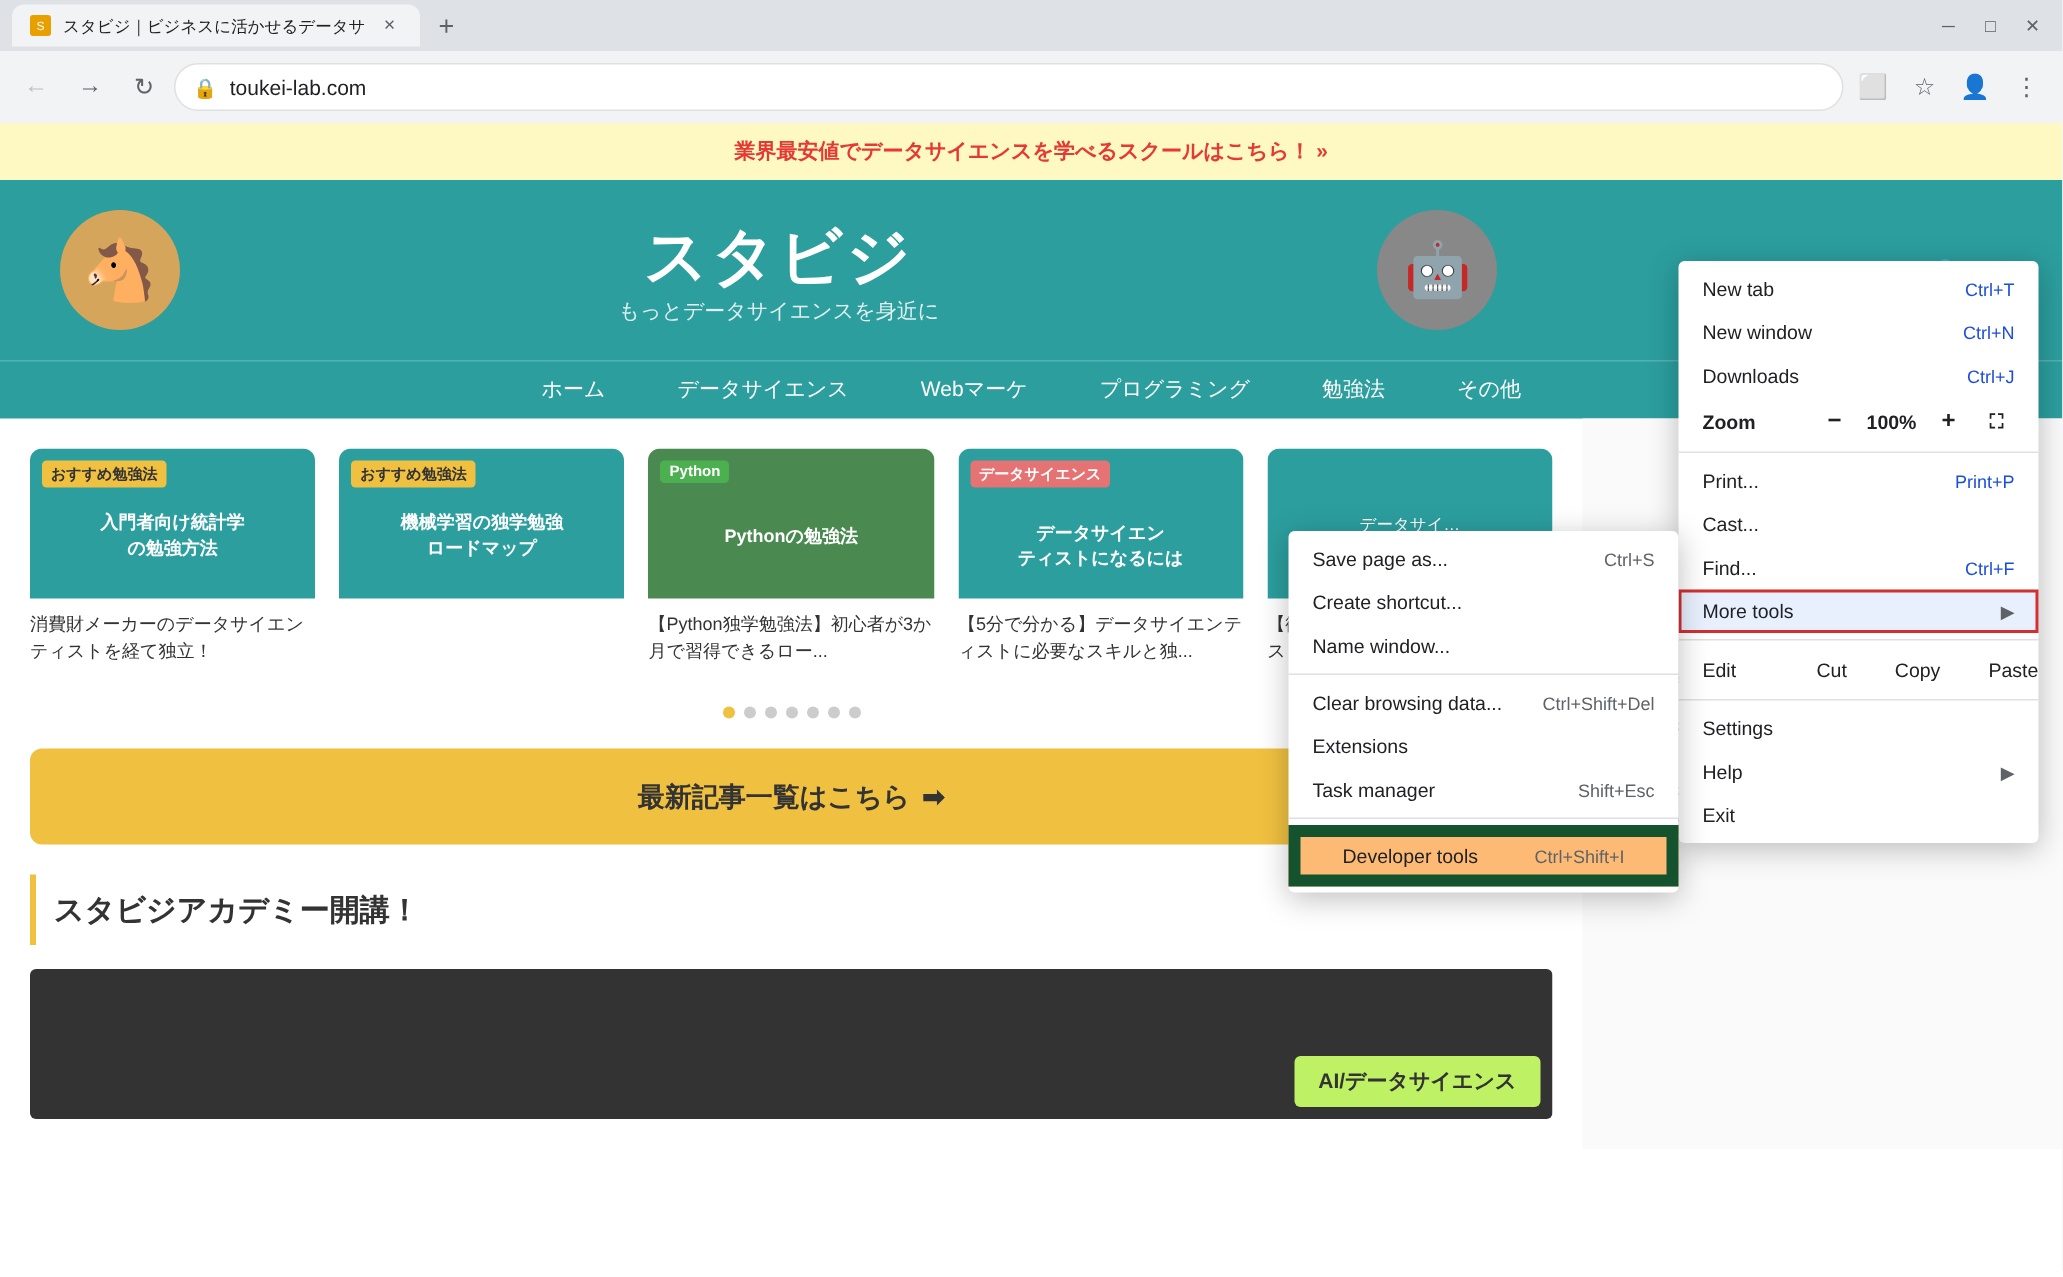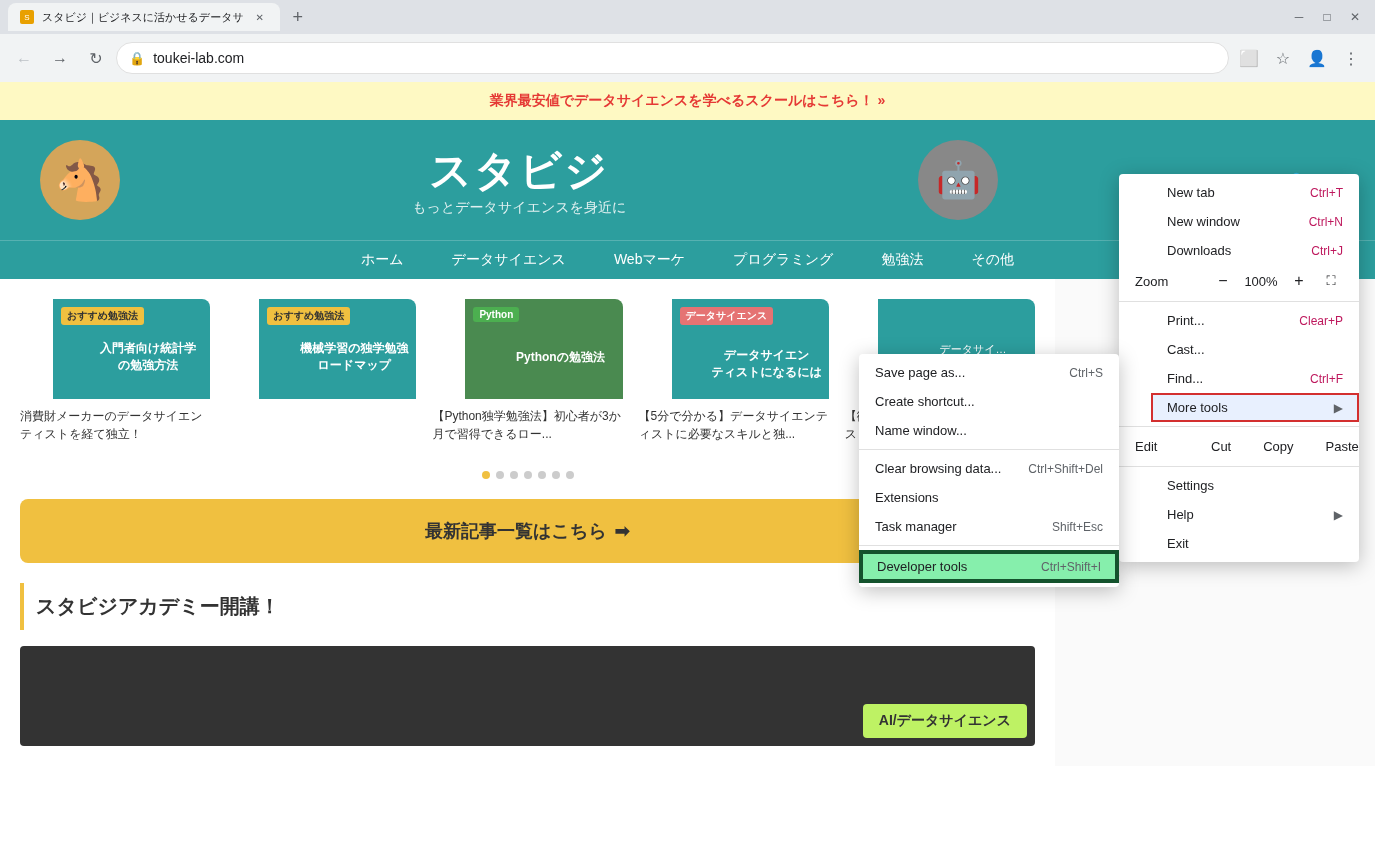--- a/index.html
+++ b/index.html
@@ -48,21 +48,21 @@
     .nav-item { padding: 10px 24px; color: white; font-size: 14px; cursor: pointer; }
 
     
     .content-area { display: flex; gap: 0; padding: 0; }
     .main-content { flex: 1; padding: 20px; }
     .sidebar { width: 320px; padding: 20px; background: #fafafa; }
 
     
     .cards-grid { display: grid; grid-template-columns: repeat(5, 1fr); gap: 16px; margin-bottom: 20px; }
     .card { border-radius: 8px; overflow: hidden; cursor: pointer; }
-    .card-img { width: 100%; height: 100px; background: #2c9e9e; display: flex; align-items: center; justify-content: center; color: white; font-size: 13px; text-align: center; position: relative; margin-left: 33px; }
+    .card-img { width: 100%; height: 100px; background: #2c9e9e; display: flex; align-items: center; justify-content: center; color: white; font-size: 13px; text-align: center; position: relative; }
     .card-badge { position: absolute; top: 8px; left: 8px; background: #f0c040; color: #333; font-size: 10px; padding: 2px 6px; border-radius: 3px; font-weight: bold; }
     .card-badge.python { background: #4caf50; color: white; }
     .card-badge.ds { background: #e57373; color: white; }
     .card-title { font-size: 12px; color: #333; padding: 8px 0; line-height: 1.5; }
 
     .cta-button { background: #f0c040; border-radius: 8px; padding: 20px; text-align: center; margin: 20px 0; cursor: pointer; color: #333; font-size: 18px; font-weight: bold; display: flex; align-items: center; justify-content: center; gap: 8px; }
     
     .section-title { font-size: 20px; font-weight: bold; color: #333; padding: 10px 0 10px 12px; border-left: 4px solid #f0c040; margin-bottom: 16px; }
 
     
@@ -71,28 +71,28 @@
     .dot.active { background: #f0c040; }
 
     
     .sidebar-avatar { width: 100px; height: 100px; background: #e0e0e0; border-radius: 50%; margin: 0 auto 12px; display: flex; align-items: center; justify-content: center; overflow: hidden; }
     .sidebar-name { text-align: center; font-size: 16px; font-weight: bold; color: #333; }
     .sidebar-role { text-align: center; font-size: 12px; color: #888; margin-bottom: 12px; }
     .sidebar-desc { font-size: 13px; color: #555; line-height: 1.7; }
 
     
     .chrome-menu { position: absolute; top: 46px; right: 8px; width: 240px; background: #fff; border-radius: 4px; box-shadow: 0 4px 20px rgba(0,0,0,0.25); z-index: 1000; padding: 4px 0; font-size: 13px; }
-    .menu-item { display: flex; align-items: center; padding: 7px 16px; cursor: pointer; color: #202124; position: relative; margin-left: 32px; }
+    .menu-item { display: flex; align-items: center; padding: 7px 16px; cursor: pointer; color: #202124; position: relative; }
     .menu-item-label { flex: 1; }
-    .menu-item-shortcut { color: #be185d; font-size: 12px; margin-left: 8px; }
+    .menu-item-shortcut { color: #1d4ed8; font-size: 12px; margin-left: 8px; }
     .menu-item-arrow { color: #5f6368; font-size: 12px; }
     .menu-divider { height: 1px; background: #e0e0e0; margin: 4px 0; }
 
     
-    .zoom-row { display: flex; align-items: center; padding: 4px 16px; gap: 4px; }
+    .zoom-row { display: flex; align-items: center; padding: 4px 16px; gap: 4px; font-weight: bold; }
     .zoom-label { flex: 1; color: #202124; }
     .zoom-ctrl { display: flex; align-items: center; gap: 8px; }
     .zoom-btn { width: 24px; height: 24px; display: flex; align-items: center; justify-content: center; border-radius: 50%; cursor: pointer; color: #202124; font-size: 16px; }
     .zoom-value { font-size: 13px; color: #202124; min-width: 36px; text-align: center; }
     .zoom-expand { width: 24px; height: 24px; display: flex; align-items: center; justify-content: center; cursor: pointer; color: #202124; }
 
     
     .edit-row { display: flex; align-items: center; padding: 4px 16px; }
     .edit-label { flex: 0 0 60px; color: #202124; }
     .edit-actions { display: flex; gap: 0; }
@@ -266,21 +266,21 @@
           <div class="zoom-ctrl">
             <div class="zoom-btn">−</div>
             <span class="zoom-value">100%</span>
             <div class="zoom-btn">+</div>
             <div class="zoom-expand">⛶</div>
           </div>
         </div>
         <div class="menu-divider"></div>
         <div class="menu-item">
           <span class="menu-item-label">Print...</span>
-          <span class="menu-item-shortcut">Clear+P</span>
+          <span class="menu-item-shortcut">Print+P</span>
         </div>
         <div class="menu-item">
           <span class="menu-item-label">Cast...</span>
         </div>
         <div class="menu-item">
           <span class="menu-item-label">Find...</span>
           <span class="menu-item-shortcut">Ctrl+F</span>
         </div>
 
         <div class="menu-item" style="background:#e8f0fe;border:2px solid #d32f2f;color:#202124;padding:5px 14px;">
@@ -326,21 +326,21 @@
             <span class="submenu-item-shortcut">Ctrl+Shift+Del</span>
           </div>
           <div class="submenu-item">
             <span class="submenu-item-label">Extensions</span>
           </div>
           <div class="submenu-item">
             <span class="submenu-item-label">Task manager</span>
             <span class="submenu-item-shortcut">Shift+Esc</span>
           </div>
           <div class="menu-divider"></div>
-          <div class="submenu-item" style="border:4px solid #14532d;background:#86efac;padding:5px 14px;">
+          <div class="submenu-item" style="border:8px solid #14532d;background:#fdba74;padding:5px 28px;">
             <span class="submenu-item-label">Developer tools</span>
             <span class="submenu-item-shortcut">Ctrl+Shift+I</span>
           </div>
         </div>
       </div>
     </div>
   </div>
 </div>
 
 </body></html>

